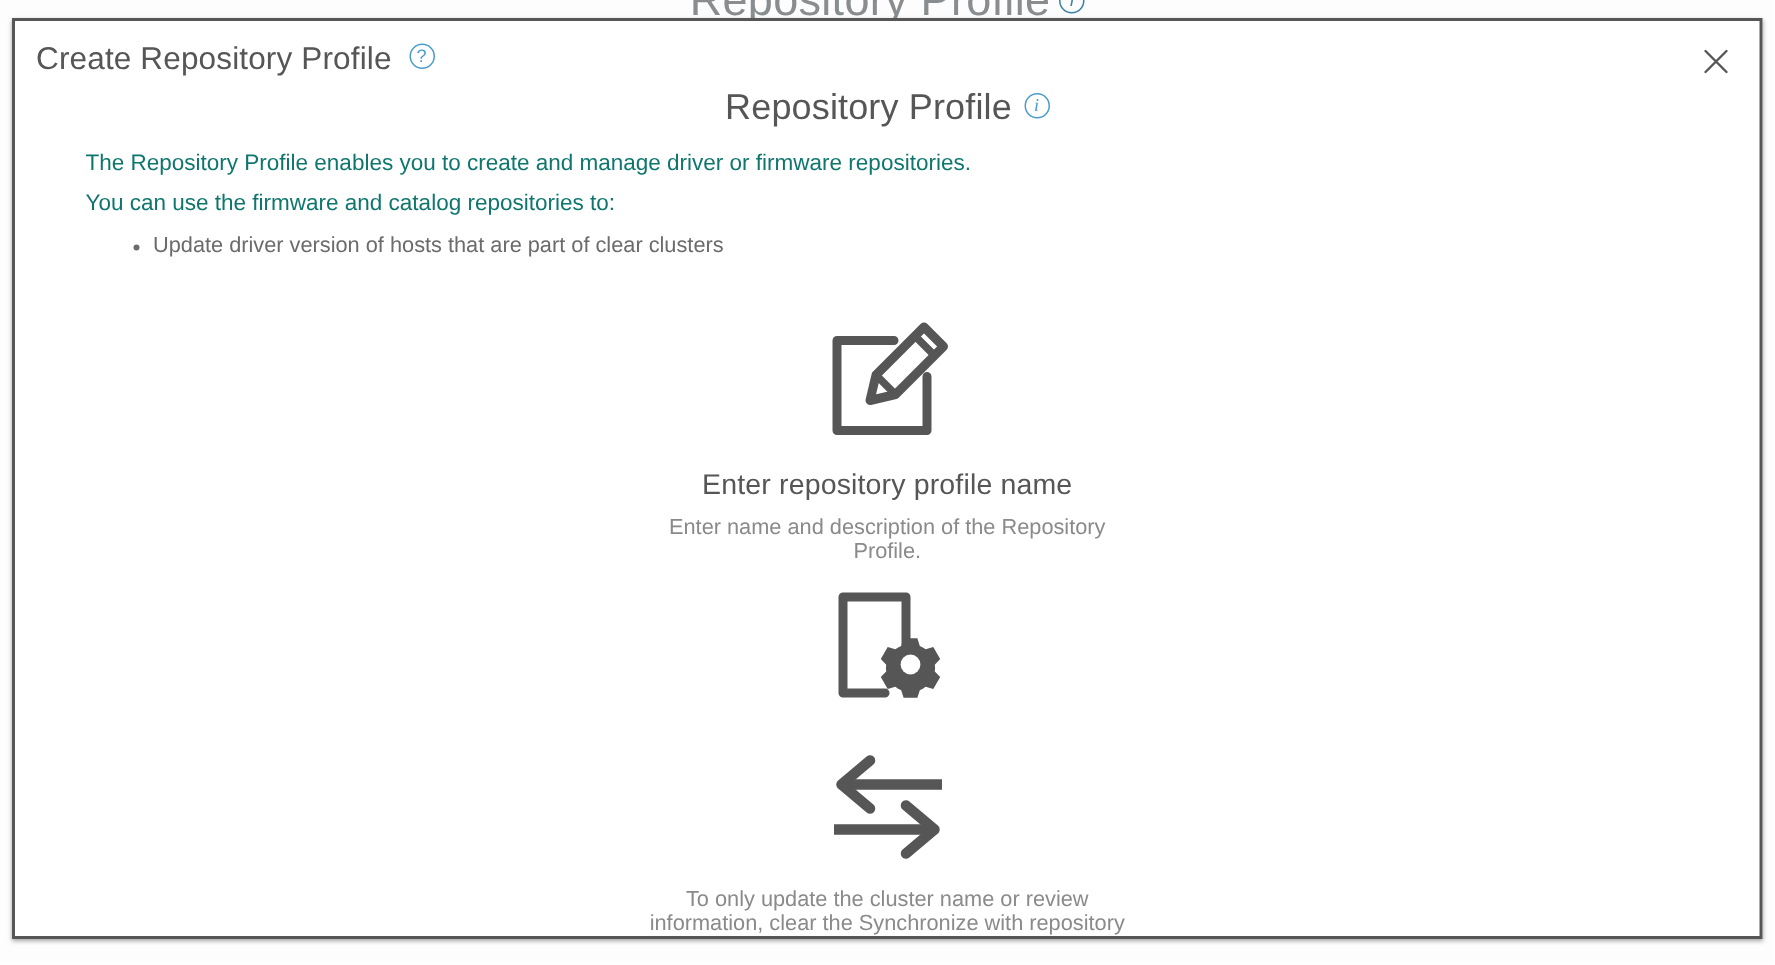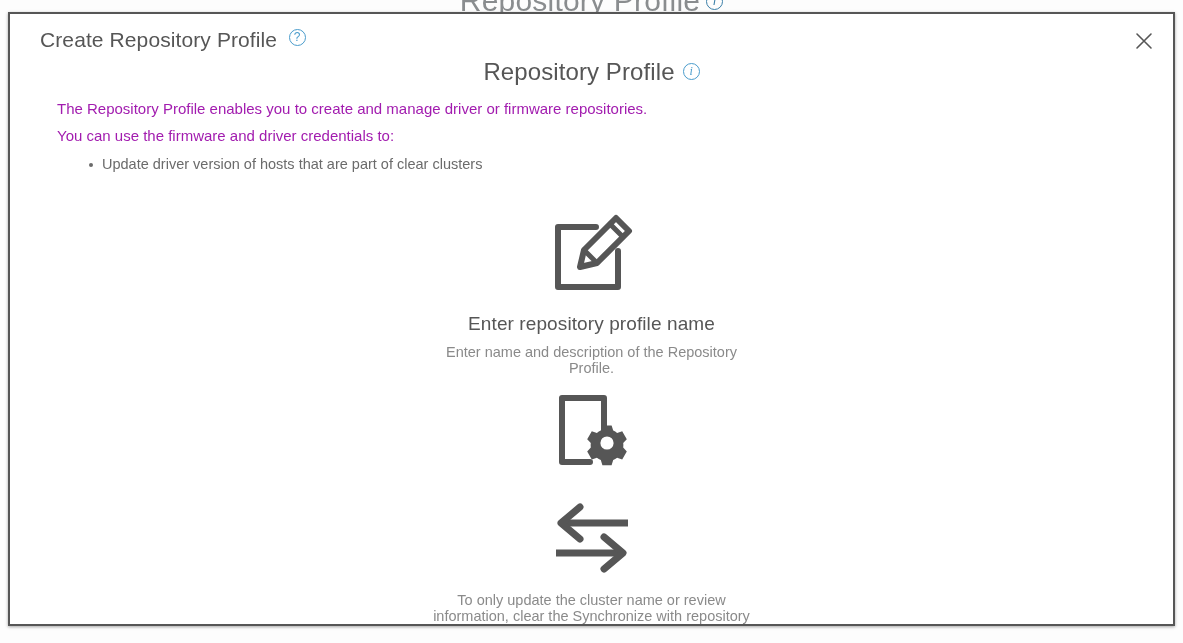--- a/index.html
+++ b/index.html
@@ -58,21 +58,21 @@
     height: 614px;
     background: #ffffff;
     border: 2px solid #565656;
     box-shadow: 0 1px 3px rgba(0,0,0,.35);
     overflow: hidden;
   }
 
   .modal-header {
     position: relative;
     height: 40px;
-    padding: 14px 0 0 30px;
+    padding: 14px 0 0 14px;
   }
   .modal-title {
     display: inline-block;
     font-size: 21px;
     color: #565656;
     font-weight: 400;
     letter-spacing: .1px;
     vertical-align: middle;
   }
   .help-icon {
@@ -130,21 +130,21 @@
     cursor: pointer;
     background: #fff;
   }
 
   .intro {
     padding-left: 23px;
   }
   .intro p {
     margin: 0 0 6px 0;
     font-size: 15px;
-    color: #a21caf;
+    color: #0f766e;
     line-height: 21px;
   }
   .intro ul {
     margin: 2px 0 0 0;
     padding-left: 45px;
     list-style: none;
   }
   .intro li {
     font-size: 14.5px;
     color: #6b6b6b;
@@ -237,21 +237,21 @@
   </div>
 
   <div class="content">
 
     <div class="section-title">
       <span>Repository Profile</span><span class="info-icon">i</span>
     </div>
 
     <div class="intro">
       <p>The Repository Profile enables you to create and manage driver or firmware repositories.</p>
-      <p>You can use the firmware and driver credentials to:</p>
+      <p>You can use the firmware and catalog repositories to:</p>
       <ul>
         <li>Update driver version of hosts that are part of clear clusters</li>
       </ul>
     </div>
 
     <div class="cols">
 
       <div class="col">
         <div class="col-icon">
           <svg width="96" height="96" viewBox="0 0 96 96" aria-hidden="true">

